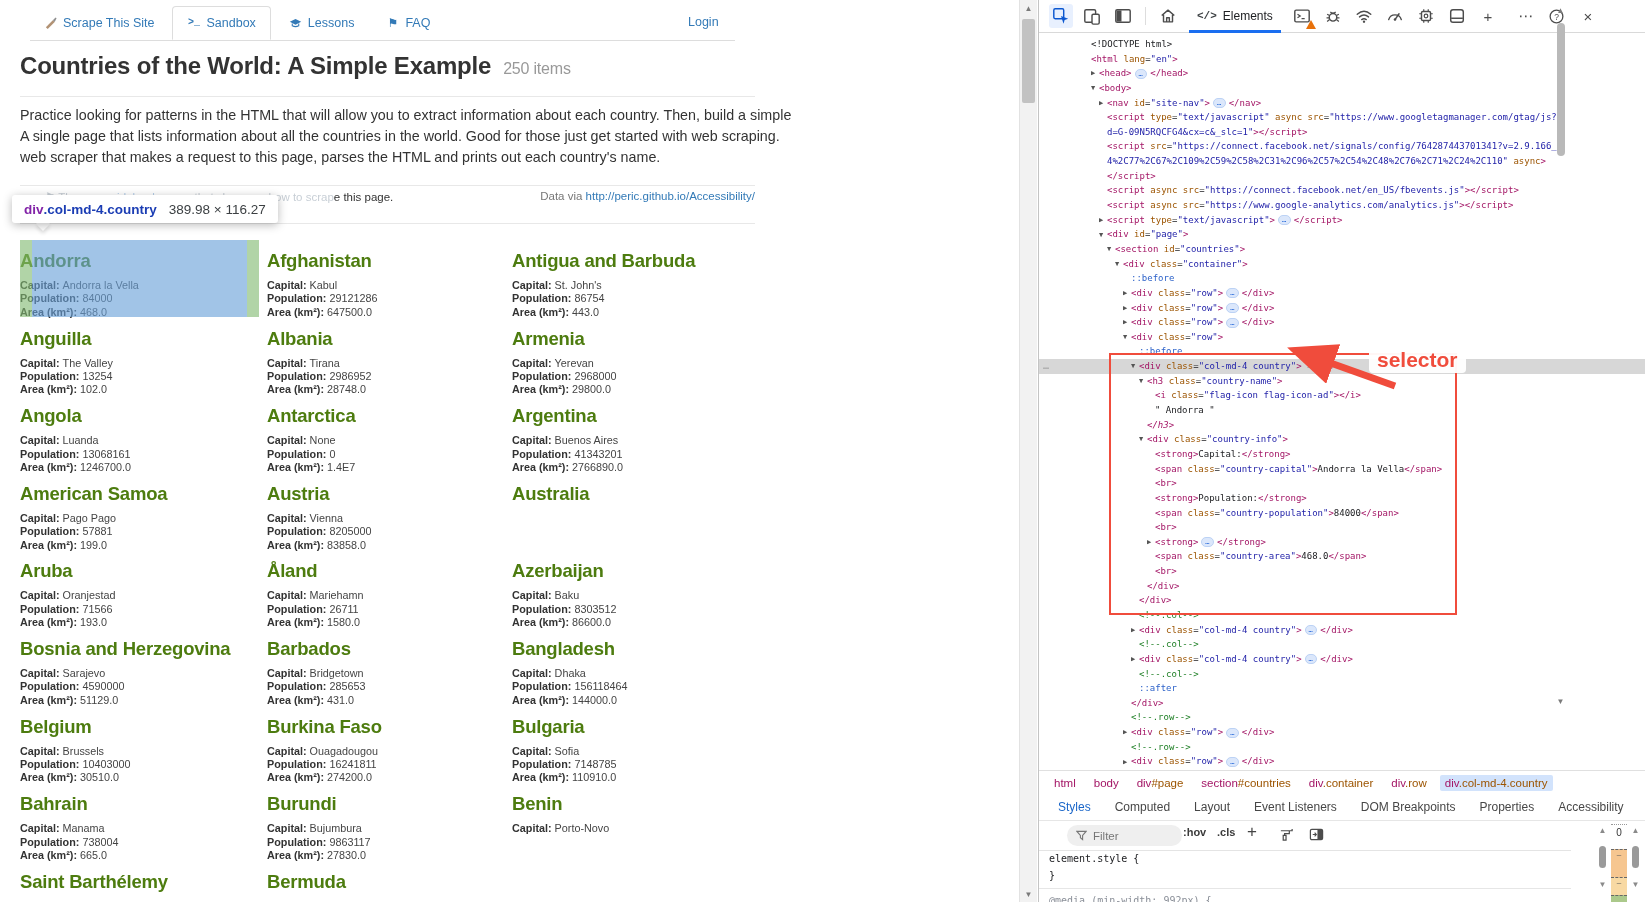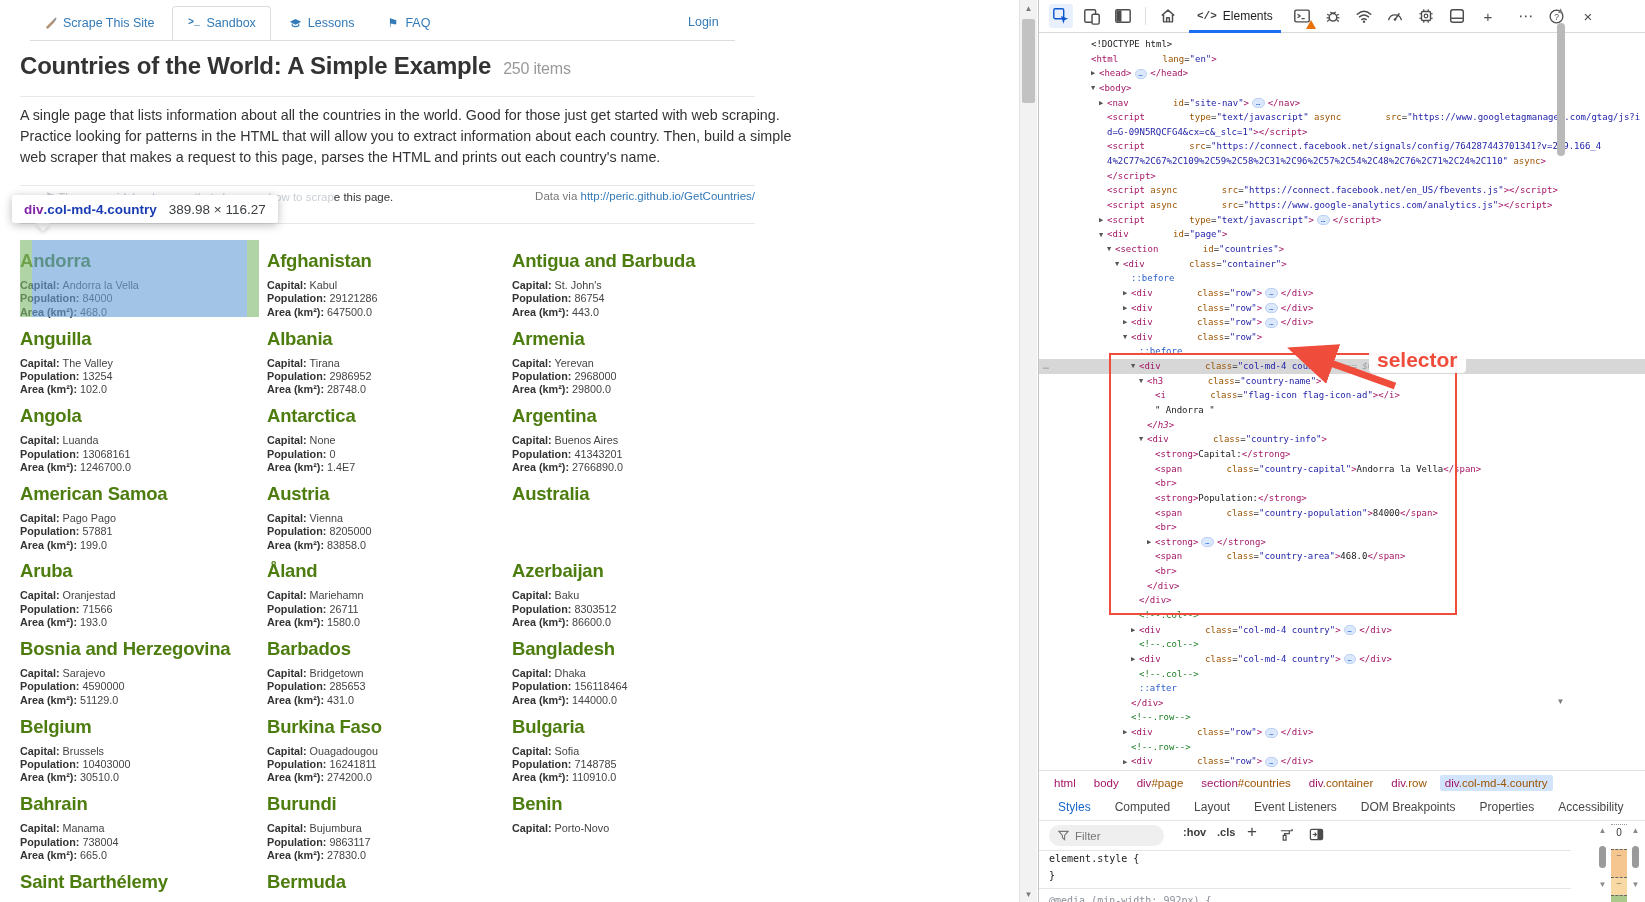--- a/index.html
+++ b/index.html
@@ -68,21 +68,21 @@
   .toolbar-spacer{flex:1 1 auto;}
   .console-badge{position:absolute;right:-2px;bottom:-1px;width:0;height:0;border-left:5px solid transparent;border-right:5px solid transparent;border-bottom:9px solid #e8710a;}
   .txt-icon{font-size:15px;color:#4c4c4c;}
 
   #dom-pane{position:absolute;left:0;top:33px;width:100%;height:737px;overflow:hidden;
     font-family:"DejaVu Sans Mono","Liberation Mono",monospace;font-size:9px;padding-top:4px;box-sizing:border-box;}
   .dl{height:14.65px;line-height:14.65px;white-space:pre;position:relative;cursor:pointer;}
   .dl.sel{background:#d7d7d7;}
   .ar{display:inline-block;width:12px;color:#555;font-size:7px;text-align:center;vertical-align:middle;}
   .gutter-dots{position:absolute;left:4px;top:0;color:#9e9e9e;font-size:10px;letter-spacing:-1px;}
-  .tg{color:#a31565;} .at{color:#9c5400;margin-left:39px;} .vl{color:#2323a9;} .cm{color:#1e7f25;}
+  .tg{color:#a31565;} .at{color:#9c5400;} .vl{color:#2323a9;} .cm{color:#1e7f25;}
   .ps{color:#2d62c9;} .kw{color:#9c5400;} .gr{color:#9aa0a6;font-style:italic;} .pl{color:#202124;}
   .pill{display:inline-block;background:#dbe7fb;color:#1f63d8;border:1px solid #bcd2f5;border-radius:7px;
     padding:0 3px;font-size:7px;line-height:8px;margin:0 3px;vertical-align:middle;letter-spacing:0.5px;}
 
   
   #dom-scrollbar{position:absolute;left:514px;top:2px;width:15px;height:733px;}
   #dom-scroll-thumb{position:absolute;left:4px;top:21px;width:8px;height:133px;background:#b9b9b9;border-radius:4px;}
 
   
   #annotation-box{position:absolute;left:70px;top:353px;width:344px;height:258px;border:2.5px solid #f04c3c;z-index:9;pointer-events:none;}
@@ -99,21 +99,21 @@
   .bc-tag{color:#a31565;} .bc-id{color:#9c5400;} .bc-cls{color:#9c5400;}
 
   
   #dt-panel-tabs{position:absolute;left:0;top:794px;width:100%;height:27px;background:#fff;border-bottom:1px solid #e6e6e6;
     display:flex;align-items:center;gap:2px;padding-left:8px;font-size:12px;color:#474747;box-sizing:border-box;}
   .panel-tab{padding:6px 11px;cursor:pointer;white-space:nowrap;}
   .panel-tab.active{color:#1a66c9;background:#fff;}
 
   
   #styles-toolbar{position:absolute;left:0;top:821px;width:532px;height:29px;background:#fff;border-bottom:1px solid #e4e4e4;}
-  #filter-pill{position:absolute;left:10px;top:4px;width:115px;height:21px;border-radius:11px;background:#efefef;
+  #filter-pill{position:absolute;left:28px;top:4px;width:115px;height:21px;border-radius:11px;background:#efefef;
     display:flex;align-items:center;gap:6px;padding-left:9px;box-sizing:border-box;color:#767676;font-size:11.5px;cursor:text;}
   .mini-btn{position:absolute;top:5px;font-size:11px;font-weight:bold;color:#3b3b3b;cursor:pointer;}
   #plus-btn{position:absolute;left:208px;top:1px;font-size:17px;color:#444;cursor:pointer;}
   .styles-ico{position:absolute;top:6px;color:#4c4c4c;cursor:pointer;}
 
   
   #styles-content{position:absolute;left:0;top:850px;width:532px;height:52px;font-family:"DejaVu Sans Mono","Liberation Mono",monospace;font-size:10px;color:#202124;}
   .style-line{padding:3px 0 3px 10px;}
   #styles-divider{position:absolute;left:0;top:38px;width:100%;border-top:1px solid #e6e6e6;}
   #clipped-rule{position:absolute;left:10px;top:45px;color:#8a8f98;}
@@ -165,31 +165,31 @@
         </div>
       </div>
     <div id="nav-divider"></div>
     <a id="login-link">Login</a>
 
     <div id="page-title">
       <span>Countries of the World: A Simple Example</span><span class="badge-items">250 items</span>
     </div>
     <div class="hr" style="top:96px"></div>
     <div id="lead">
+        <div>Practice looking for patterns in the HTML that will allow you to extract information about each country. Then, build a simple</div>
         <div>A single page that lists information about all the countries in the world. Good for those just get started with web scraping.</div>
-        <div>Practice looking for patterns in the HTML that will allow you to extract information about each country. Then, build a simple</div>
         <div>web scraper that makes a request to this page, parses the HTML and prints out each country's name.</div>
       </div>
     <div class="hr" style="top:185px"></div>
 
     <div id="note-row">
       <span class="note-faint">⚑</span><span class="note-faint"> There are </span><span class="note-faint-link">sidebar lessons</span><span class="note-faint"> that show you how to scrap</span><span class="note-visible">e this page.</span>
     </div>
     <div id="data-via">
-      <span>Data via </span><a href="#">http://peric.github.io/GetCountries/</a>
+      <span>Data via </span><a href="#">http://peric.github.io/Accessibility/</a>
     </div>
     <div class="hr" style="top:223px"></div>
 
     <div id="countries-grid">
         <div class="country-cell">
           <h3 class="country-name">Andorra</h3>
           <div class="country-info">
             <div><b>Capital: </b>Andorra la Vella</div>
             <div><b>Population: </b>84000</div>
             <div><b>Area (km²): </b>468.0</div>

